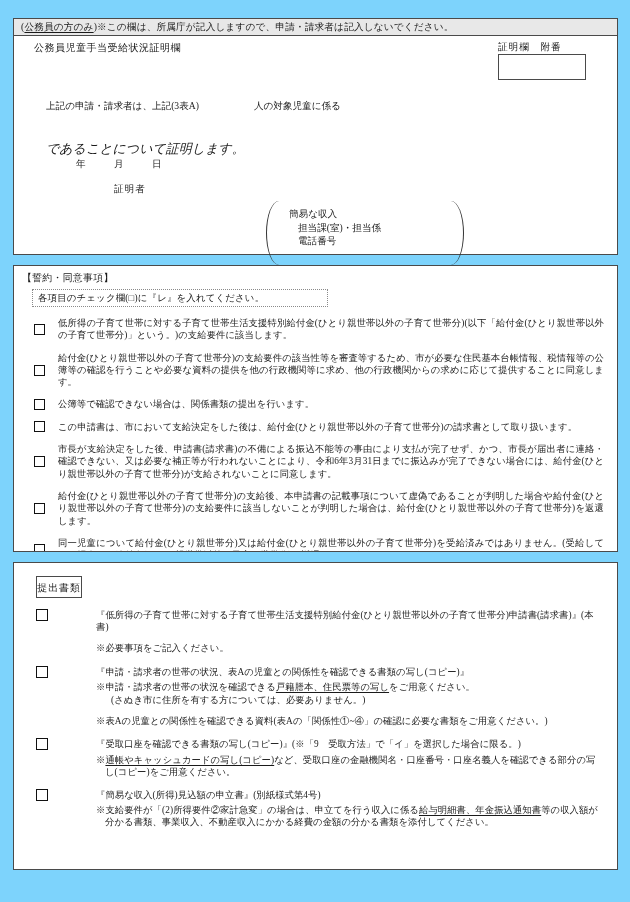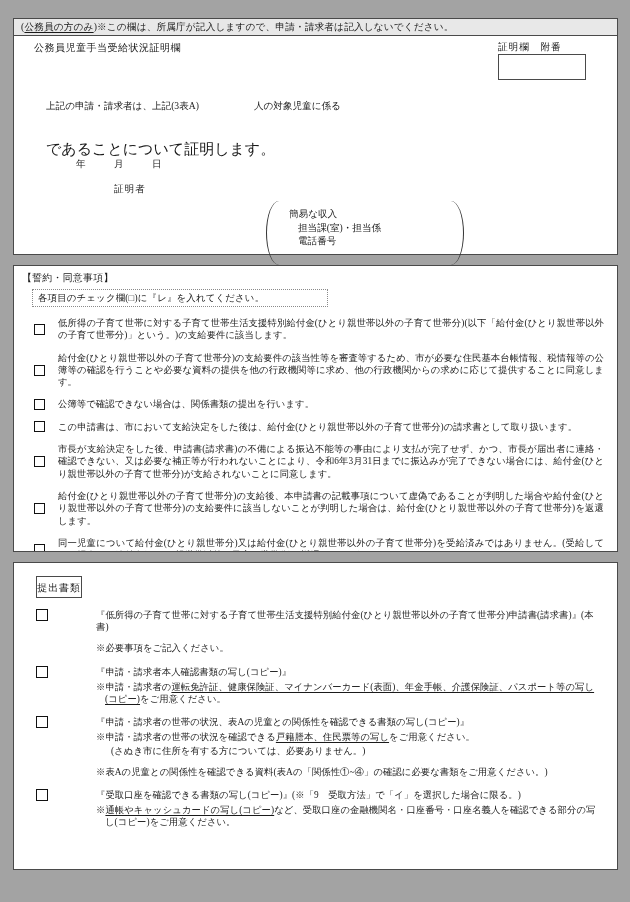--- a/index.html
+++ b/index.html
@@ -2,36 +2,36 @@
 <html><head>
 <meta charset="utf-8">
 <style>
   * { margin:0; padding:0; box-sizing:border-box; }
   html,body { background:#fff; }
   body {
     width:630px; height:902px; position:relative;
     font-family:"Liberation Serif","DejaVu Serif",serif;
     color:#1a1a1a; -webkit-font-smoothing:antialiased;
   }
-  .sheet { position:absolute; inset:0; background:#a3a3a3; }
+  .sheet { position:absolute; inset:0; background:#7dd3fc; }
   .frame { position:absolute; border:1px solid #4a4a4a; background:#fff; }
 
   
   #box-cert { left:13px; top:18px; width:605px; height:237px; }
   .notice-bar {
     height:17px; background:#e8e8e8; border-bottom:1px solid #4a4a4a;
     font-size:9.6px; line-height:16px; padding-left:7px; white-space:nowrap;
     letter-spacing:.2px;
   }
   .cert-title { position:absolute; left:20px; top:22px; font-size:10px; letter-spacing:.5px; }
   .stamp-label { position:absolute; left:484px; top:22px; font-size:9.6px; letter-spacing:1px; }
   .stamp-box { position:absolute; left:484px; top:35px; width:88px; height:26px; border:1px solid #4a4a4a; background:#fff; }
   .stmt1 { position:absolute; left:32px; top:81px; font-size:9.6px; }
   .stmt-gap { display:inline-block; width:55px; }
-  .stmt2 { position:absolute; left:32px; top:121px; font-size:15px; }
+  .stmt2 { position:absolute; left:32px; top:121px; font-size:13px;font-style:italic; }
   .date-row { position:absolute; left:62px; top:139px; font-size:9.6px; }
   .date-row span { margin-right:26px; }
   .certifier { position:absolute; left:100px; top:164px; font-size:9.6px; letter-spacing:1px; }
   .contact { position:absolute; left:252px; top:182px; display:flex; align-items:stretch; height:64px; }
   .paren { width:13px; }
   .paren-l { border-left:1.3px solid #333; border-radius:100% 0 0 100% / 50% 0 0 50%; }
   .paren-r { border-right:1.3px solid #333; border-radius:0 100% 100% 0 / 0 50% 50% 0; }
   .contact-lines { width:172px; padding:6px 6px 0 10px; font-size:9.6px; line-height:13.5px; }
   .contact-lines div:nth-child(2), .contact-lines div:nth-child(3) { padding-left:9px; }
 
@@ -148,43 +148,43 @@
     <div class="doc-items">
 
       <div class="d-item">
         <span class="checkbox"></span>
         <div class="d-body">
           <div class="d-main">『低所得の子育て世帯に対する子育て世帯生活支援特別給付金(ひとり親世帯以外の子育て世帯分)申請書(請求書)』(本書)</div>
           <div class="d-note tight"><span>※必要事項をご記入ください。</span></div>
         </div>
       </div>
 
-      <div class="d-item">
-        <span class="checkbox"></span>
-        <div class="d-body">
-          <div class="d-main">『申請・請求者本人確認書類の写し(コピー)』</div>
-          <div class="d-note"><span>※申請・請求者の</span><span class="u">運転免許証、健康保険証、マイナンバーカード(表面)、年金手帳、介護保険証、パスポート等の写し(コピー)</span><span>をご用意ください。</span></div>
-        </div>
-      </div>
 
       <div class="d-item">
         <span class="checkbox"></span>
         <div class="d-body">
           <div class="d-main">『申請・請求者の世帯の状況、表Aの児童との関係性を確認できる書類の写し(コピー)』</div>
           <div class="d-note"><span>※申請・請求者の世帯の状況を確認できる</span><span class="u">戸籍謄本、住民票等の写し</span><span>をご用意ください。</span></div>
           <div class="d-note indent"><span>(さぬき市に住所を有する方については、必要ありません。)</span></div>
           <div class="d-note tight"><span>※表Aの児童との関係性を確認できる資料(表Aの「関係性①~④」の確認に必要な書類をご用意ください。)</span></div>
         </div>
       </div>
 
       <div class="d-item">
         <span class="checkbox"></span>
         <div class="d-body">
           <div class="d-main">『受取口座を確認できる書類の写し(コピー)』(※「9　受取方法」で「イ」を選択した場合に限る。)</div>
           <div class="d-note"><span>※</span><span class="u">通帳やキャッシュカードの写し(コピー)</span><span>など、受取口座の金融機関名・口座番号・口座名義人を確認できる部分の写し(コピー)をご用意ください。</span></div>
         </div>
       </div>
 
+      <div class="d-item">
+        <span class="checkbox"></span>
+        <div class="d-body">
+          <div class="d-main">『簡易な収入(所得)見込額の申立書』(別紙様式第4号)</div>
+          <div class="d-note"><span>※支給要件が「(2)所得要件②家計急変」の場合は、申立てを行う収入に係る</span><span class="u">給与明細書、年金振込通知書</span><span>等の収入額が分かる書類、事業収入、不動産収入にかかる経費の金額の分かる書類を添付してください。</span></div>
+        </div>
+      </div>
 
     </div>
   </div>
 
 </div>
 
 </body></html>

